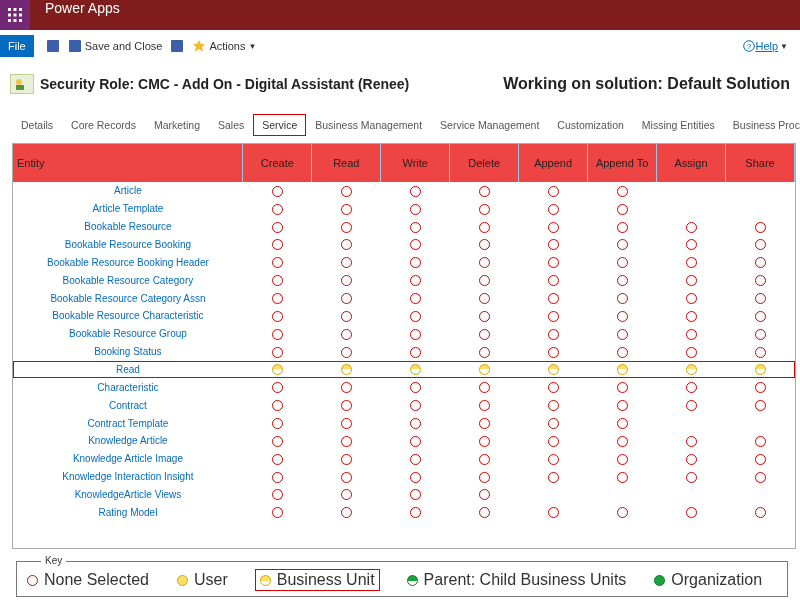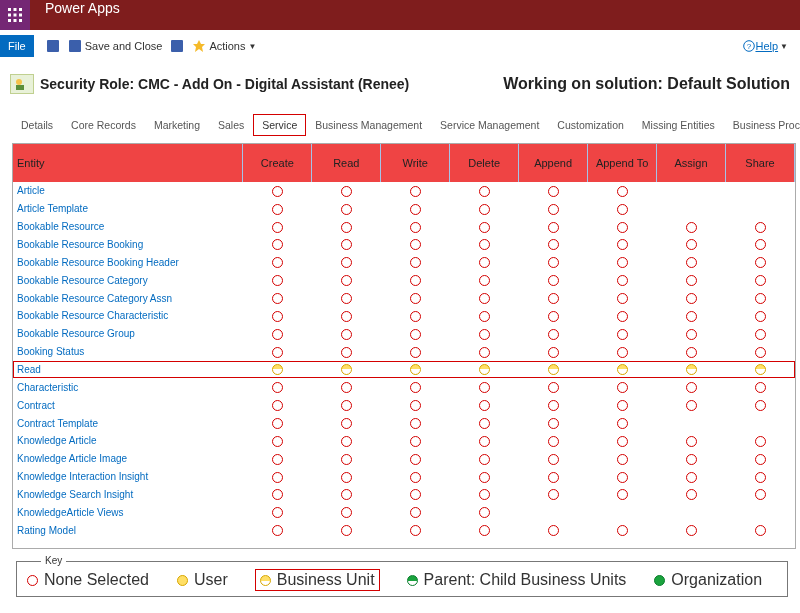--- a/index.html
+++ b/index.html
@@ -34,21 +34,21 @@
   .tab-underline{position:absolute;left:12px;right:4px;height:1px;background:#ababab;margin-top:-1px;z-index:1}
 
   
   .grid-wrap{border:1px solid #ababab;margin:0 4px 0 12px;height:406px;overflow:hidden;position:relative;margin-top:-1px}
   .grid-scroll{overflow-y:auto;overflow-x:hidden;height:100%;width:100%}
   table{width:100%;border-collapse:collapse;table-layout:fixed}
   thead th{background:#ef4444;font-weight:400;text-align:left;font-size:11px;color:#222;padding:13px 4px;border-right:1px solid #a4c3e8}
   thead th:first-child{text-align:left;width:180px}
   thead th.col{text-align:center;width:54px}
   tbody td{padding:3px 4px;font-size:10px;color:#333;border-top:0}
-  tbody td:first-child{color:#036bc0;text-align:left;white-space:nowrap;overflow:hidden;text-overflow:ellipsis}
+  tbody td:first-child{color:#036bc0;text-align:center;white-space:nowrap;overflow:hidden;text-overflow:ellipsis}
   tbody td.col{text-align:center}
   tbody tr.highlight-row{outline:1.5px solid #d40000;outline-offset:-1px}
 
   
   .c{display:inline-block;width:11px;height:11px;border-radius:50%;vertical-align:middle}
   .c-none{border:1.2px solid #d40000;background:#fff}
   .c-user{border:1.2px solid #d7a600;background:#ffdf66}
   .c-bu{border:1.2px solid #d7a600;background:linear-gradient(to bottom,#ffdf66 0,#ffdf66 50%,#fff 50%,#fff 100%)}
   .c-pcbu{border:1.2px solid #0a7d2d;background:linear-gradient(to bottom,#1aa33d 0,#1aa33d 50%,#fff 50%,#fff 100%)}
   .c-org{border:1.2px solid #0a7d2d;background:#1aa33d}
@@ -344,31 +344,20 @@
             <td class="col"><span class="c c-none"></span></td>
             <td class="col"><span class="c c-none"></span></td>
             <td class="col"><span class="c c-none"></span></td>
             <td class="col"><span class="c c-none"></span></td>
             <td class="col"><span class="c c-none"></span></td>
             <td class="col"><span class="c c-none"></span></td>
             <td class="col"><span class="c c-none"></span></td>
           </tr>
           <tr>
             <td>Knowledge Interaction Insight</td>
-            <td class="col"><span class="c c-none"></span></td>
-            <td class="col"><span class="c c-none"></span></td>
-            <td class="col"><span class="c c-none"></span></td>
-            <td class="col"><span class="c c-none"></span></td>
-            <td class="col"><span class="c c-none"></span></td>
-            <td class="col"><span class="c c-none"></span></td>
-            <td class="col"><span class="c c-none"></span></td>
-            <td class="col"><span class="c c-none"></span></td>
-          </tr>
-          <tr>
-            <td>Knowledge Search Insight</td>
             <td class="col"><span class="c c-none"></span></td>
             <td class="col"><span class="c c-none"></span></td>
             <td class="col"><span class="c c-none"></span></td>
             <td class="col"><span class="c c-none"></span></td>
             <td class="col"><span class="c c-none"></span></td>
             <td class="col"><span class="c c-none"></span></td>
             <td class="col"><span class="c c-none"></span></td>
             <td class="col"><span class="c c-none"></span></td>
           </tr>
           <tr>

